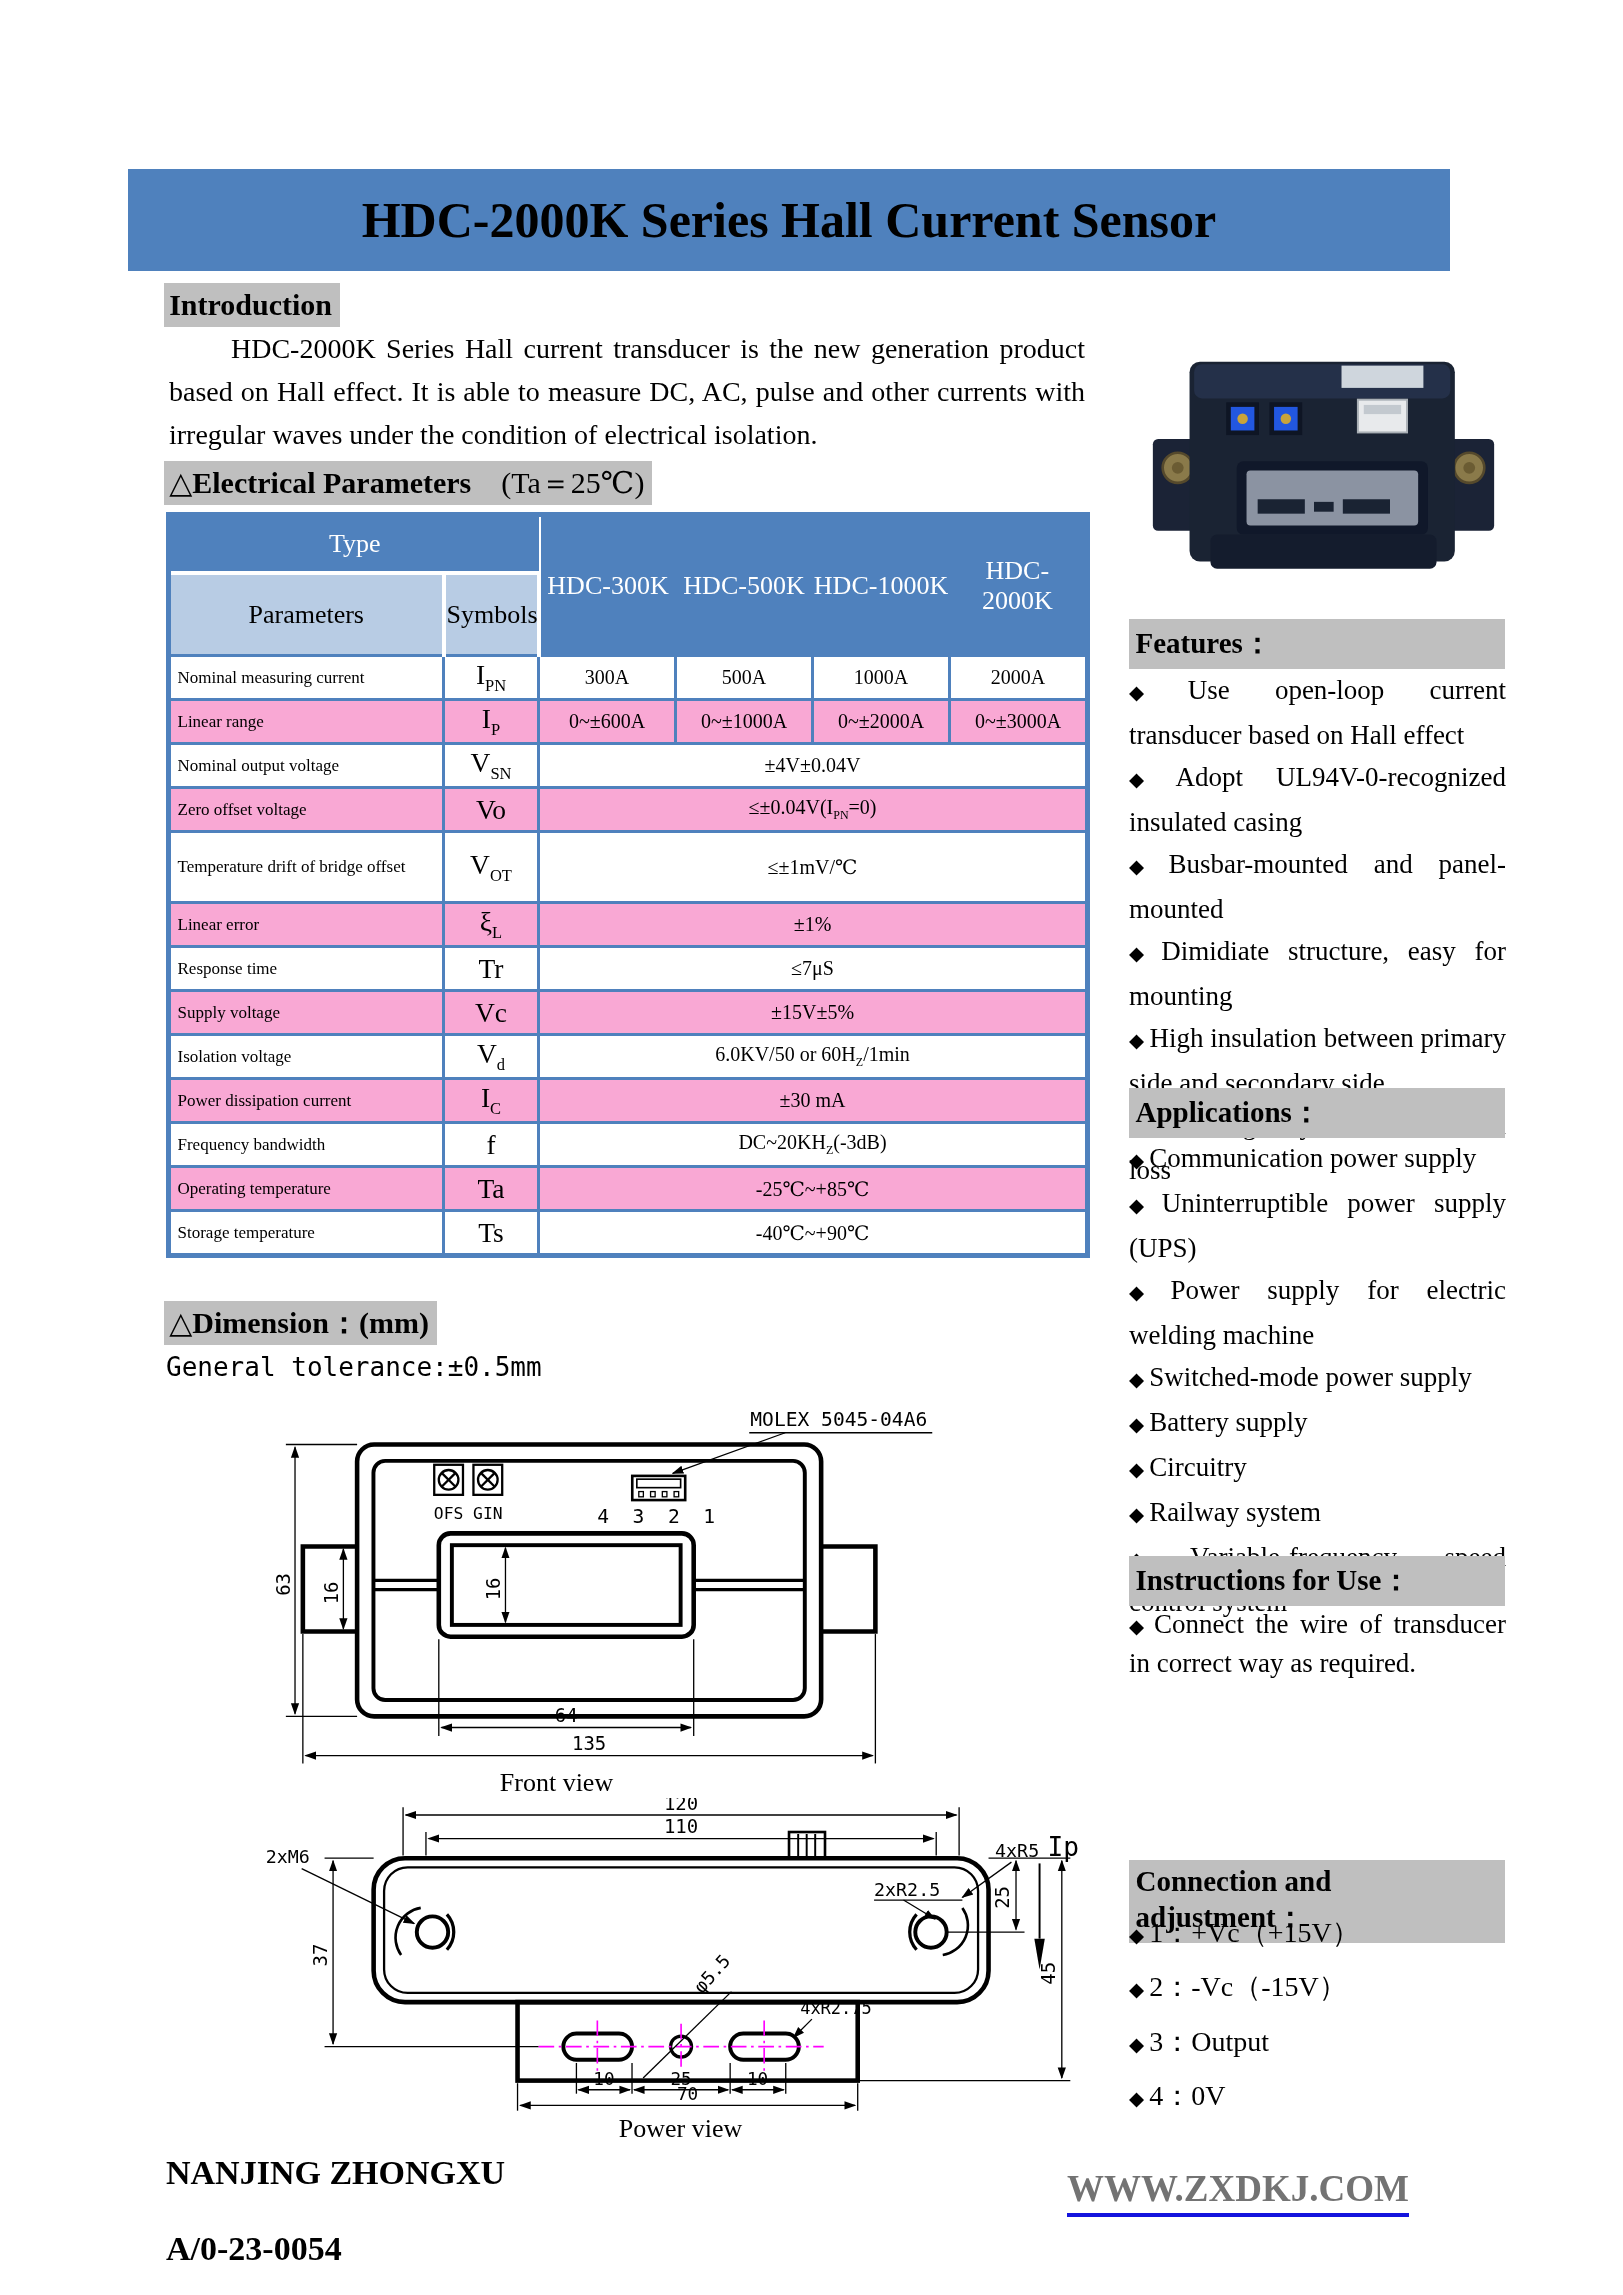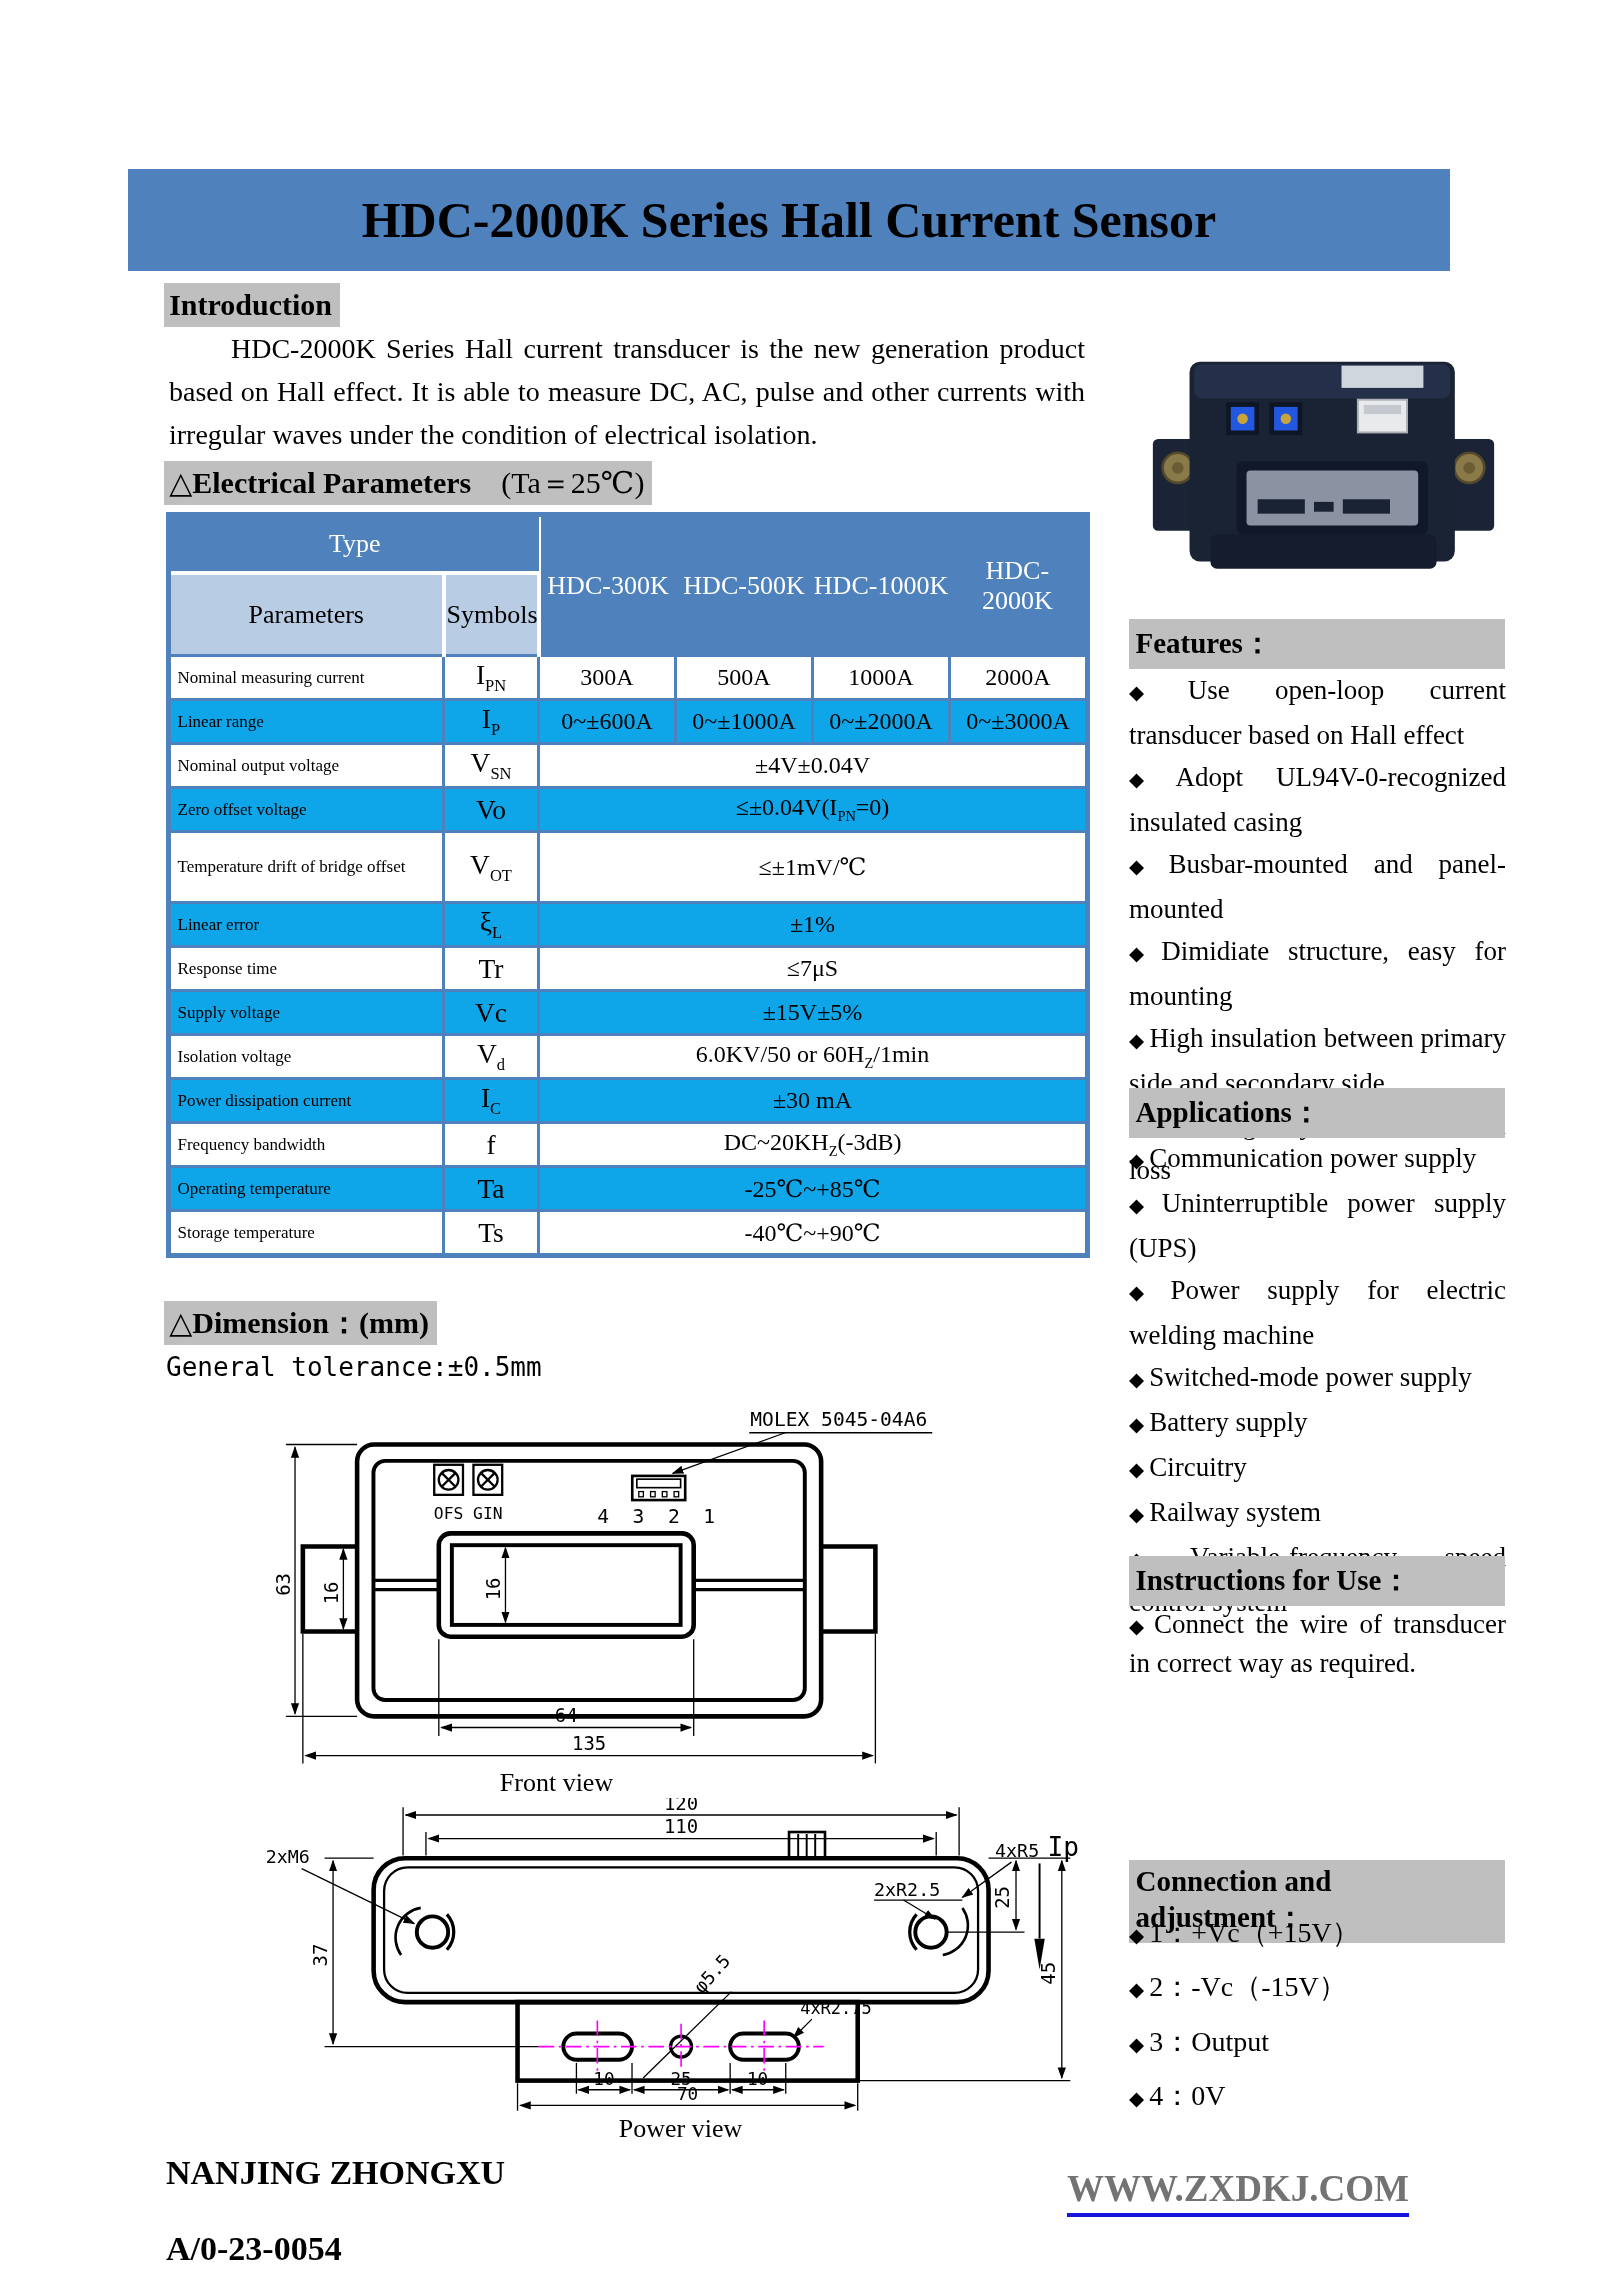--- a/index.html
+++ b/index.html
@@ -25,23 +25,23 @@
   .bullet .dm{font-size:19.6px;padding-right:5.2px;}
   #instructions-list .bullet{line-height:37px;}
   #connection-list .bullet{line-height:33px;margin-bottom:18.3px;font-size:28px;text-align:left;}
   
   #elec-table{border-collapse:collapse;table-layout:fixed;width:921px;background:#fff;
               border:5.2px solid #4f81bd;}
   #elec-table td{overflow:hidden;}
   #elec-table thead td{background:#4f81bd;color:#fff;font-size:26px;text-align:center;}
   #elec-table td.hsub{background:#b8cce4;color:#000;border:4.6px solid #fff;
                       border-bottom:3.3px solid #4f81bd;}
-  #elec-table tbody td{border:3.3px solid #4f81bd;font-size:24px;text-align:center;
+  #elec-table tbody td{border:3.3px solid #4f81bd;font-size:20px;text-align:center;
                        background:#fff;height:39px;}
-  #elec-table tbody tr.shade td{background:#0ea5e9;}
+  #elec-table tbody tr.shade td{background:#f9a8d4;}
   #elec-table tbody td.p{text-align:left;padding:0 3.9px 0 6.5px;font-size:17px;line-height:1.25;}
   #elec-table tbody td.s{font-size:27.5px;}
   sub{font-size:0.6em;}
   
   svg text{font-family:"DejaVu Sans Mono",monospace;fill:#000;}
   .cap{font-size:26px;text-align:center;}
   
   #footer-company,#footer-code{left:166px;font-size:34px;font-weight:bold;}
   #website{left:1067px;top:2167px;font-size:37px;font-weight:bold;color:#737373;
            text-decoration:none;border-bottom:4.6px solid #1414dd;padding-bottom:2.6px;}

